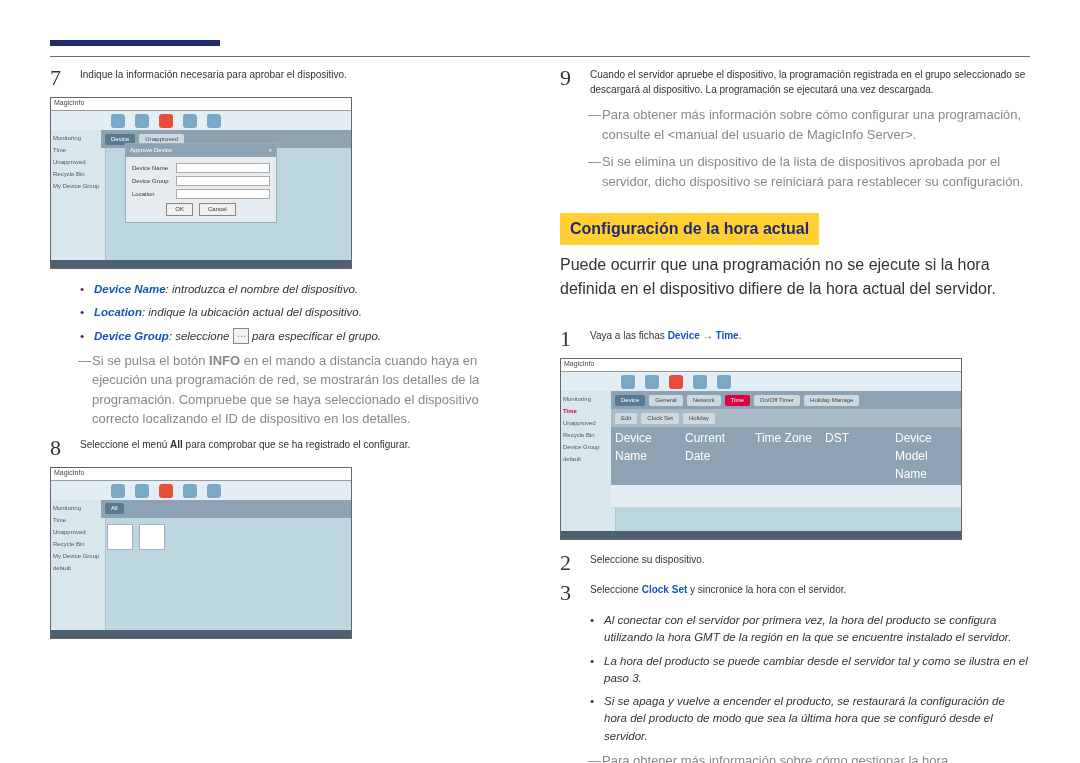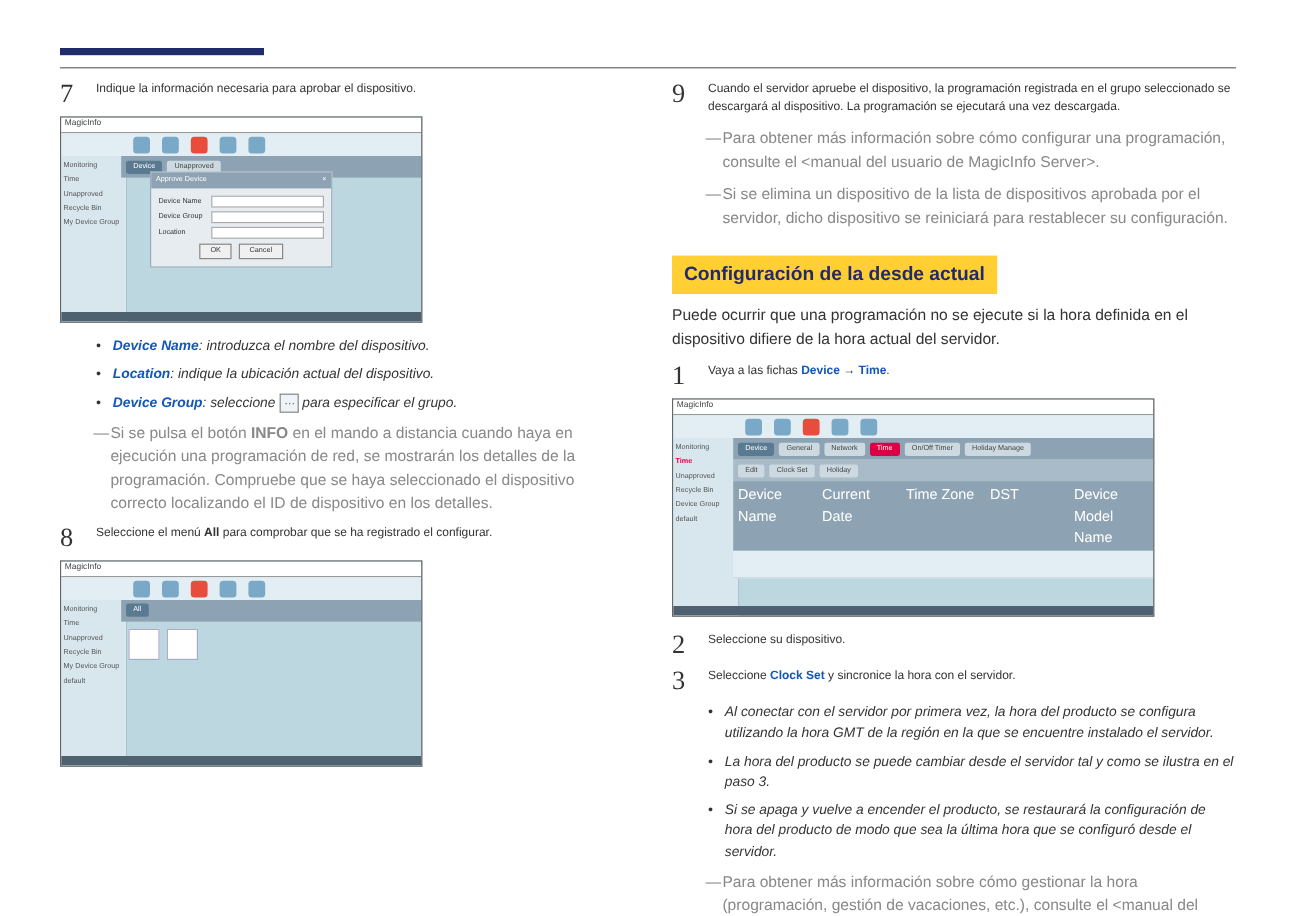--- a/index.html
+++ b/index.html
@@ -153,21 +153,21 @@
   }
   .section-title {
     display: inline-block;
     background: #ffcf33;
     color: #1f2b6b;
     font-weight: bold;
     font-size: 16px;
     padding: 4px 10px;
     margin: 14px 0 8px 0;
   }
-  .body-text { font-size: 13px; margin-bottom: 10px; }
+  .body-text { font-size: 16px; margin-bottom: 27px; }
   .iconbox {
     display:inline-block;
     width: 14px; height: 14px;
     border:1px solid #888;
     background:#eef3f7;
     vertical-align: middle;
     line-height:14px;
     text-align:center;
     font-size:9px;
     color:#666;
@@ -293,21 +293,21 @@
     <div class="col">
 
       <div class="step">
         <div class="stepnum">9</div>
         <div class="steptext">Cuando el servidor apruebe el dispositivo, la programación registrada en el grupo seleccionado se descargará al dispositivo. La programación se ejecutará una vez descargada.</div>
       </div>
 
       <div class="note">Para obtener más información sobre cómo configurar una programación, consulte el &lt;manual del usuario de MagicInfo Server&gt;.</div>
       <div class="note">Si se elimina un dispositivo de la lista de dispositivos aprobada por el servidor, dicho dispositivo se reiniciará para restablecer su configuración.</div>
 
-      <div class="section-title">Configuración de la desde actual</div>
+      <div class="section-title">Configuración de la hora actual</div>
 
       <div class="body-text">Puede ocurrir que una programación no se ejecute si la hora definida en el dispositivo difiere de la hora actual del servidor.</div>
 
       <div class="step">
         <div class="stepnum">1</div>
         <div class="steptext">
           <span>Vaya a las fichas </span><span class="term">Device</span><span> → </span><span class="term">Time</span><span>.</span>
         </div>
       </div>
 

